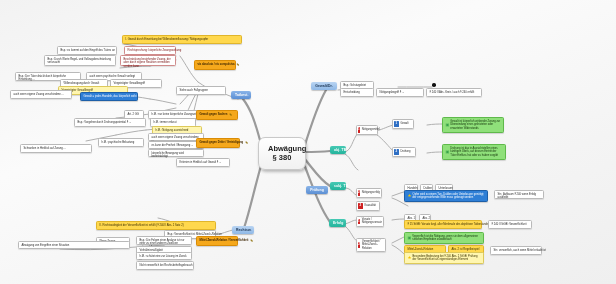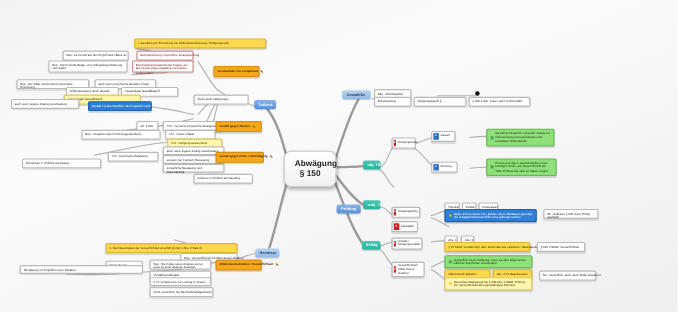--- a/index.html
+++ b/index.html
@@ -122,21 +122,21 @@
       <path d="M190,236 C180,239 172,242 164,245"></path>
       <path d="M164,228 C150,226 136,227 122,228"></path>
       <path d="M164,245 C150,246 136,247 122,248"></path>
       <path d="M122,248 C100,250 80,250 60,249"></path>
       <path d="M190,232 C178,224 168,220 158,218"></path>
     </g>
   </svg>
 
   <div class="node central" style="left:258px;top:137px;width:48px;">
     <div>Abwägung</div>
-    <div>§ 150</div>
+    <div>§ 380</div>
   </div>
 
   <div class="node pill pill-blue" style="left:231px;top:91px;width:20px;">Tatbest.</div>
   <div class="node pill pill-lblue" style="left:232px;top:226px;width:22px;">Rechtsw.</div>
   <div class="node pill pill-lblue" style="left:311px;top:82px;width:26px;">Gewalt/Dr.</div>
   <div class="node pill pill-teal" style="left:330px;top:146px;width:16px;">obj. TB</div>
   <div class="node pill pill-teal" style="left:330px;top:182px;width:16px;">subj. TB</div>
   <div class="node pill pill-teal" style="left:329px;top:219px;width:17px;">Erfolg</div>
   <div class="node pill pill-blue" style="left:306px;top:186px;width:22px;">Prüfung</div>
 

